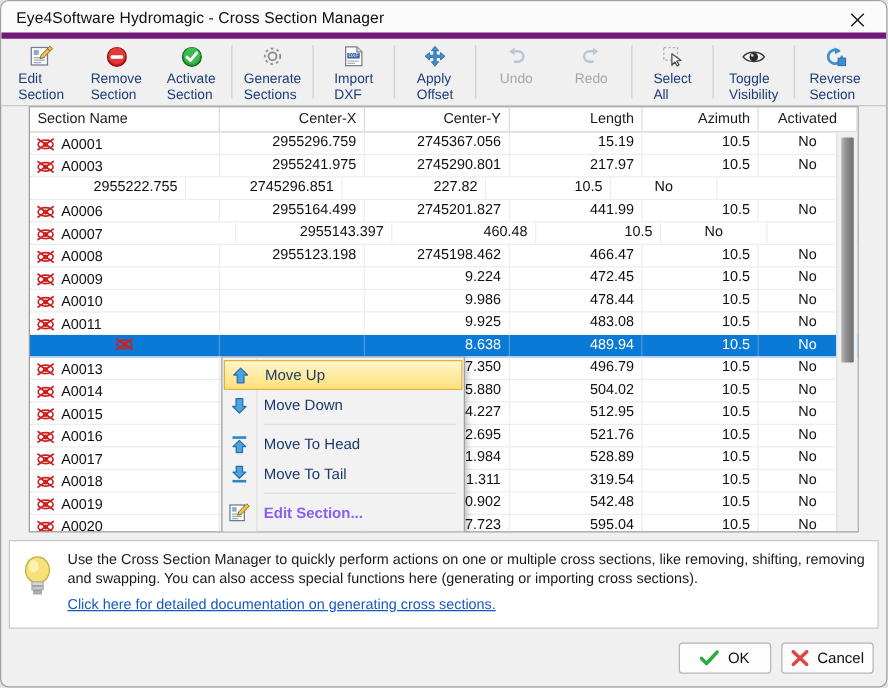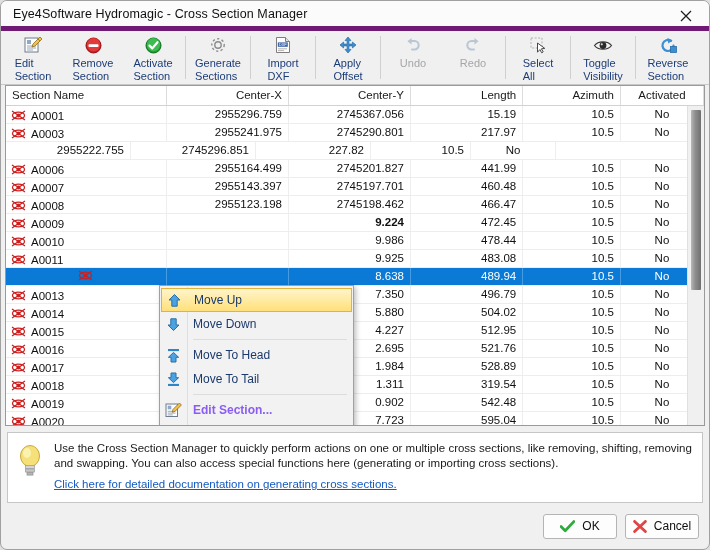--- a/index.html
+++ b/index.html
@@ -64,21 +64,21 @@
   }
   .tb-btn.disabled .tb-label { color: #a6a6a6; }
   .tb-sep {
     width: 1px; margin: 5px 2px;
     background: #d0d0d0;
   }
 
   
   #grid-wrap {
     flex: 1 1 auto;
-    margin: 0 4px;
+    margin: 0 22px;
     background: #fff;
     border: 1px solid #9a9a9a;
     position: relative;
     overflow: hidden;
   }
   #grid-header {
     height: 20px;
     background: #fff;
     border-bottom: 1px solid #d2d2d2;
     display: flex;
@@ -427,21 +427,20 @@
         <div class="row">
           <div class="cell name" style="width: 165px;">
             <span class="rowicon"><svg width="15" height="11" viewBox="0 0 15 11">
                 <ellipse cx="7.5" cy="5.5" rx="6" ry="3.4" fill="none" stroke="#cc2020" stroke-width="1.3"></ellipse>
                 <circle cx="7.5" cy="5.5" r="2" fill="#cc2020"></circle>
                 <path d="M1 1 L14 10 M14 1 L1 10" stroke="#cc2020" stroke-width="1.3"></path>
               </svg></span>
             <span>A0007</span>
           </div>
           <div class="cell r" style="width: 125px;">2955143.397</div>
-          <div class="cell r" style="width: 125px;">2745197.701</div>
           <div class="cell r" style="width: 115px;">460.48</div>
           <div class="cell r" style="width: 100px;">10.5</div>
           <div class="cell c" style="width: 85px;">No</div>
         </div>
         <div class="row">
           <div class="cell name" style="width: 165px;">
             <span class="rowicon"><svg width="15" height="11" viewBox="0 0 15 11">
                 <ellipse cx="7.5" cy="5.5" rx="6" ry="3.4" fill="none" stroke="#cc2020" stroke-width="1.3"></ellipse>
                 <circle cx="7.5" cy="5.5" r="2" fill="#cc2020"></circle>
                 <path d="M1 1 L14 10 M14 1 L1 10" stroke="#cc2020" stroke-width="1.3"></path>
@@ -457,21 +456,21 @@
         <div class="row">
           <div class="cell name" style="width: 165px;">
             <span class="rowicon"><svg width="15" height="11" viewBox="0 0 15 11">
                 <ellipse cx="7.5" cy="5.5" rx="6" ry="3.4" fill="none" stroke="#cc2020" stroke-width="1.3"></ellipse>
                 <circle cx="7.5" cy="5.5" r="2" fill="#cc2020"></circle>
                 <path d="M1 1 L14 10 M14 1 L1 10" stroke="#cc2020" stroke-width="1.3"></path>
               </svg></span>
             <span>A0009</span>
           </div>
           <div class="cell r" style="width: 125px;"></div>
-          <div class="cell r" style="width: 125px; font-weight: bold;">9.224</div>
+          <div class="cell r" style="width: 125px;">9.224</div>
           <div class="cell r" style="width: 115px;">472.45</div>
           <div class="cell r" style="width: 100px;">10.5</div>
           <div class="cell c" style="width: 85px;">No</div>
         </div>
         <div class="row">
           <div class="cell name" style="width: 165px;">
             <span class="rowicon"><svg width="15" height="11" viewBox="0 0 15 11">
                 <ellipse cx="7.5" cy="5.5" rx="6" ry="3.4" fill="none" stroke="#cc2020" stroke-width="1.3"></ellipse>
                 <circle cx="7.5" cy="5.5" r="2" fill="#cc2020"></circle>
                 <path d="M1 1 L14 10 M14 1 L1 10" stroke="#cc2020" stroke-width="1.3"></path>

